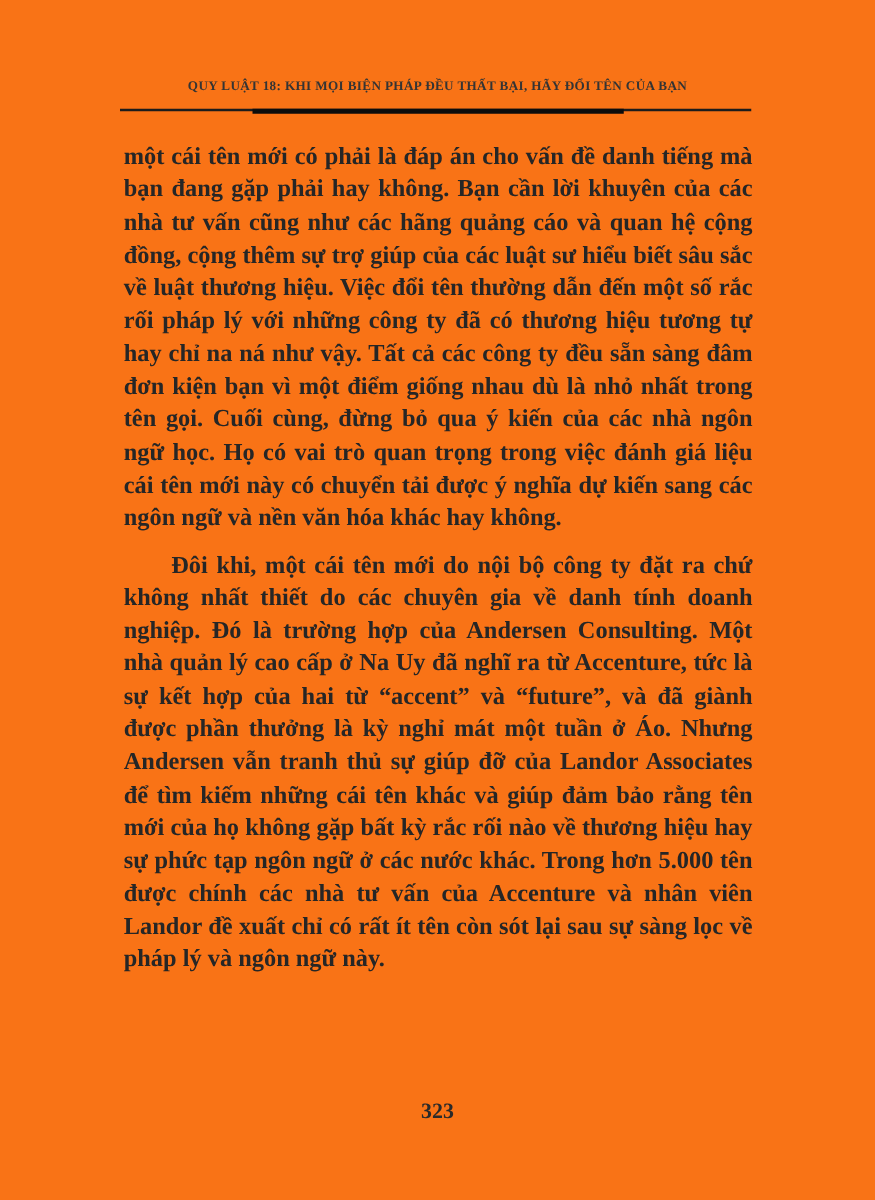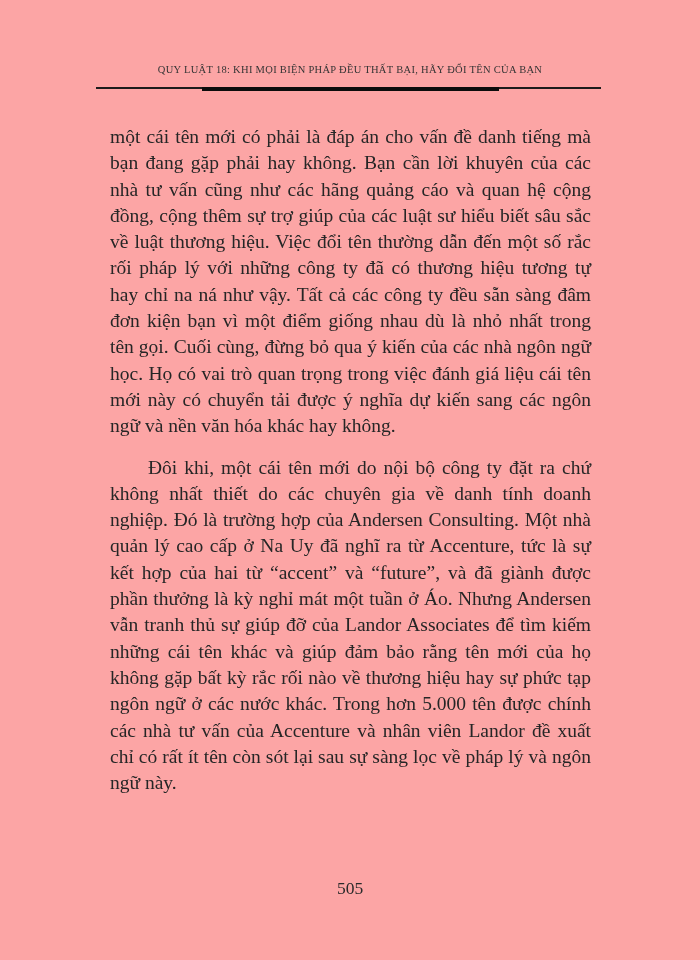--- a/index.html
+++ b/index.html
@@ -5,24 +5,25 @@
   html, body {
     margin: 0;
     padding: 0;
     background: #e9e9e9;
   }
   .page {
     position: relative;
     width: 700px;
     height: 960px;
     margin: 0 auto;
-    background: #fca5a5;
+    background: #f97316;
     overflow: hidden;
     font-family: "Liberation Serif", "DejaVu Serif", serif;
     color: #262626;
+    font-weight: bold;
   }
   .running-head {
     position: absolute;
     top: 64px;
     left: 0;
     right: 0;
     text-align: center;
     font-size: 10.5px;
     letter-spacing: 0.3px;
     color: #343434;
@@ -54,21 +55,21 @@
   .body-text {
     position: absolute;
     top: 109px;
     left: 95px;
     width: 511px;
     font-size: 19.5px;
     line-height: 26.3px;
     text-align: justify;
   }
   .body-text p {
-    margin: 15px;
+    margin: 4px;
     padding: 0;
   }
   .body-text p + p {
     margin-top: 11px;
     text-indent: 38px;
   }
   .folio {
     position: absolute;
     top: 878px;
     left: 0;
@@ -88,15 +89,15 @@
   <div class="head-rule">
     <span class="thin-line"></span>
     <span class="thick-line"></span>
   </div>
 
   <div class="body-text">
     <p>một cái tên mới có phải là đáp án cho vấn đề danh tiếng mà bạn đang gặp phải hay không. Bạn cần lời khuyên của các nhà tư vấn cũng như các hãng quảng cáo và quan hệ cộng đồng, cộng thêm sự trợ giúp của các luật sư hiểu biết sâu sắc về luật thương hiệu. Việc đổi tên thường dẫn đến một số rắc rối pháp lý với những công ty đã có thương hiệu tương tự hay chỉ na ná như vậy. Tất cả các công ty đều sẵn sàng đâm đơn kiện bạn vì một điểm giống nhau dù là nhỏ nhất trong tên gọi. Cuối cùng, đừng bỏ qua ý kiến của các nhà ngôn ngữ học. Họ có vai trò quan trọng trong việc đánh giá liệu cái tên mới này có chuyển tải được ý nghĩa dự kiến sang các ngôn ngữ và nền văn hóa khác hay không.</p>
     <p>Đôi khi, một cái tên mới do nội bộ công ty đặt ra chứ không nhất thiết do các chuyên gia về danh tính doanh nghiệp. Đó là trường hợp của Andersen Consulting. Một nhà quản lý cao cấp ở Na Uy đã nghĩ ra từ Accenture, tức là sự kết hợp của hai từ “accent” và “future”, và đã giành được phần thưởng là kỳ nghỉ mát một tuần ở Áo. Nhưng Andersen vẫn tranh thủ sự giúp đỡ của Landor Associates để tìm kiếm những cái tên khác và giúp đảm bảo rằng tên mới của họ không gặp bất kỳ rắc rối nào về thương hiệu hay sự phức tạp ngôn ngữ ở các nước khác. Trong hơn 5.000 tên được chính các nhà tư vấn của Accenture và nhân viên Landor đề xuất chỉ có rất ít tên còn sót lại sau sự sàng lọc về pháp lý và ngôn ngữ này.</p>
   </div>
 
-  <div class="folio">505</div>
+  <div class="folio">323</div>
 
 </div>
 
 </body></html>

